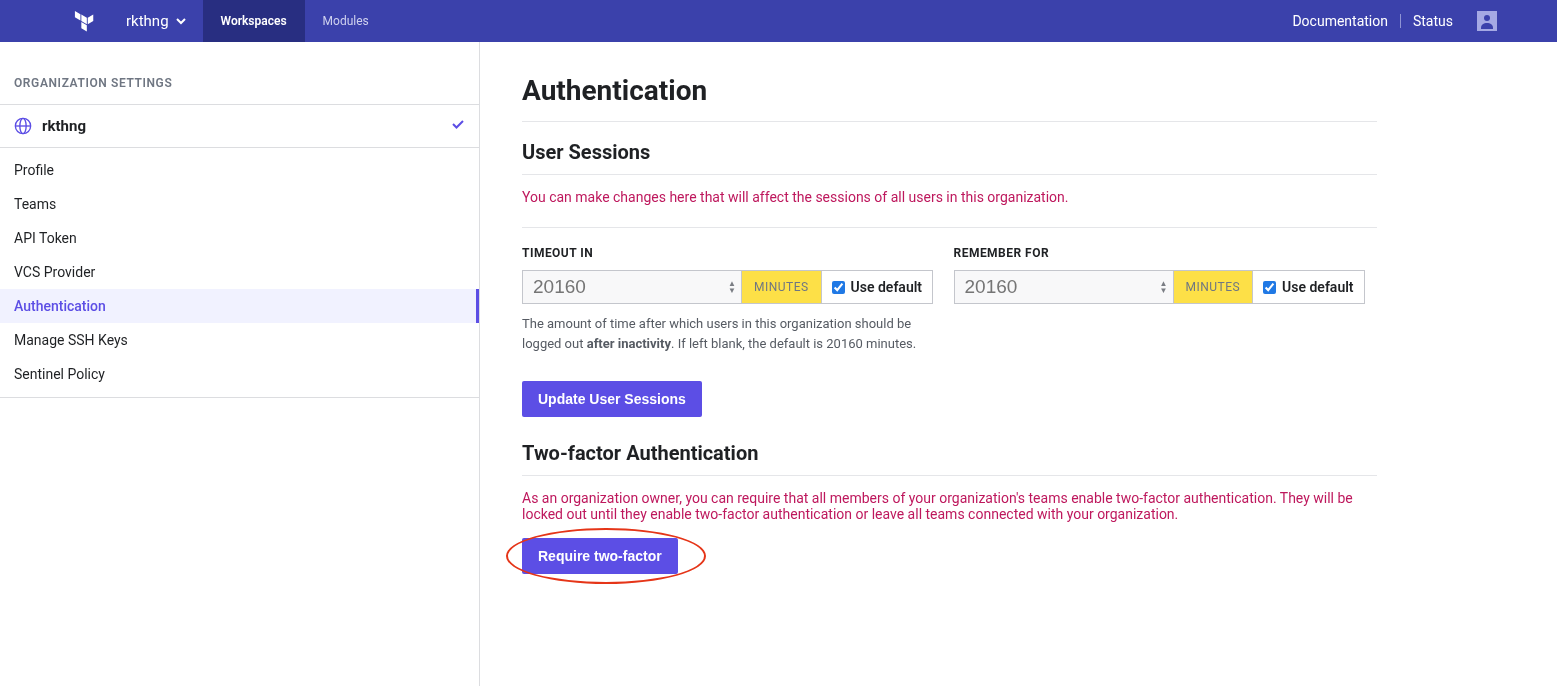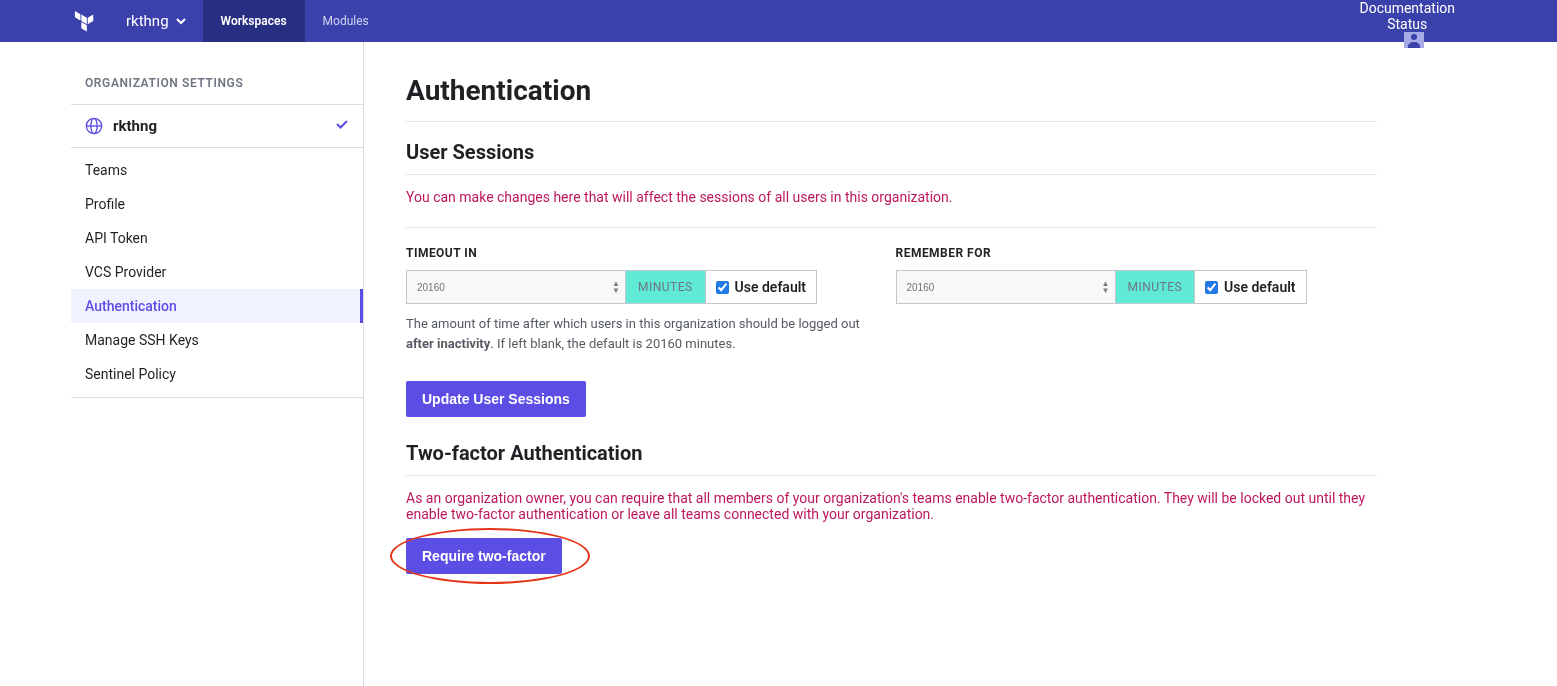--- a/index.html
+++ b/index.html
@@ -5,27 +5,27 @@
 * { box-sizing: border-box; margin: 0; padding: 0; }
 body { font-family: -apple-system, BlinkMacSystemFont, "Segoe UI", Roboto, Helvetica, Arial, sans-serif; font-size: 14px; color: #1f2124; background: #fff; }
 
 .topbar { background: #3b41ab; height: 42px; display: flex; align-items: stretch; color: #fff; }
 .logo-box { background: #3b41ab; width: 50px; margin-left:60px; display:flex; align-items:center; justify-content:center; }
 .org-switcher { display:flex; align-items:center; padding: 0 16px; cursor:pointer; font-size: 15px; }
 .org-switcher svg { margin-left:6px; }
 .nav-item { display:flex; align-items:center; padding: 0 18px; font-size:12px; cursor:pointer; color: #cfd1ee;}
 .nav-item.active { background:#282e81; color:#fff; font-weight:600; }
 .topbar-spacer { flex:1; }
-.topbar-right { display:flex; align-items:center; padding-right: 92px; font-size:14px;flex-direction:column;}
+.topbar-right { display:flex; align-items:center; padding-right: 60px; font-size:14px;}
 .topbar-right a { color:#fff; text-decoration:none; padding:0 10px; cursor:pointer;}
 .topbar-right .divider { width:1px; height:14px; background:#8f94d4; margin:0 2px; }
 .avatar { width:20px; height:20px; background:#a5a9e4; margin-left:14px; display:flex; align-items:center; justify-content:center; }
 
 .page { display:flex; }
-.sidebar { width:364px; min-height: 644px; border-right:1px solid #dcdde0; padding-left:71px; padding-top:28px;}
+.sidebar { width:480px; min-height: 644px; border-right:1px solid #dcdde0; padding-top:28px;}
 .sidebar-inner { padding-right:0; }
 .sidebar-title { font-size:12px; letter-spacing: .05em; color:#6f7682; font-weight:600; padding: 6px 0 14px 14px; }
 .org-row { display:flex; align-items:center; padding:12px 14px; border-top:1px solid #dcdde0; border-bottom:1px solid #dcdde0; font-weight:700; font-size:15px;}
 .org-row .globe { margin-right:10px; display:flex; }
 .org-row .check { margin-left:auto; color:#5c4ee5; }
 .side-list { list-style:none; border-bottom:1px solid #dcdde0; padding-bottom:6px; }
 .side-list li { padding:0; }
 .side-list a { display:block; padding:9px 14px; color:#1f2124; text-decoration:none; font-size:14px; cursor:pointer;}
 .side-list li.active { background:#f1f2ff; border-right:3px solid #5c4ee5; }
 .side-list li.active a { color:#5c4ee5; font-weight:500; }
@@ -34,23 +34,23 @@
 .content { flex:1; padding: 32px 180px 40px 42px; }
 h1 { font-size:28px; font-weight:700; padding-bottom:14px; border-bottom:1px solid #e5e6e9; margin-bottom:18px; }
 h2 { font-size:20px; font-weight:700; padding-bottom:10px; border-bottom:1px solid #e5e6e9; margin-bottom:14px; }
 .sub-desc { color:#be185d; font-size:14px; border-bottom:1px solid #e5e6e9; padding-bottom:22px; margin-bottom:18px;}
 .sub-desc.noborder { border-bottom:none; padding-bottom:0; margin-bottom:16px;}
 .form-row { display:flex; gap:8px; margin-bottom:28px; }
 .col { flex:1; }
 .field-label { font-size:12px; font-weight:700; letter-spacing:.04em; margin-bottom:10px; }
 .input-group { display:flex; align-items:stretch; margin-bottom:10px;}
 .num-input { flex:0 0 220px; position:relative; }
-.num-input input { width:100%; height:34px; border:1px solid #c4c6cc; background:#f8f8f9; color:#4d7c0f; padding:0 24px 0 10px; font-size:10px;}
+.num-input input { width:100%; height:34px; border:1px solid #c4c6cc; background:#f8f8f9; color:#4d7c0f; padding:0 24px 0 10px; font-size:19px;}
 .spinner { position:absolute; right:6px; top:50%; transform:translateY(-50%); display:flex; flex-direction:column; color:#7a7d84; font-size:8px; line-height:7px;}
-.unit { display:flex; align-items:center; padding:0 12px; background:#5eead4; border:1px solid #c4c6cc; border-left:none; font-size:12px; color:#6f7682; letter-spacing:.04em;}
+.unit { display:flex; align-items:center; padding:0 12px; background:#fde047; border:1px solid #c4c6cc; border-left:none; font-size:12px; color:#6f7682; letter-spacing:.04em;}
 .use-default { display:flex; align-items:center; padding:0 10px; background:#fff; border:1px solid #c4c6cc; border-left:none; font-size:14px; font-weight:600;}
 .use-default input { margin-right:6px; accent-color:#2079e5; }
 .help { font-size:13px; color:#565b63; line-height:1.5; }
 .btn { display:inline-block; background:#5c4ee5; color:#fff; font-weight:700; font-size:14px; border:none; padding:10px 16px; border-radius:2px; cursor:pointer;}
 .section2 { margin-top:24px; }
 .highlight-ellipse { position:relative; display:inline-block;}
 .highlight-ellipse::before { content:''; position:absolute; border:2px solid #e53518; border-radius:50%; left:-16px; right:-28px; top:-10px; bottom:-10px; pointer-events:none;}
 .btn-wrap { margin-top:6px;}
 </style>
 </head>
@@ -102,24 +102,24 @@
         </span>
         <span>rkthng</span>
         <span class="check">
           <svg width="14" height="14" viewBox="0 0 14 14" fill="none" stroke="#5c4ee5" stroke-width="2">
               <path d="M2 7l3.5 3.5L12 4"></path>
             </svg>
         </span>
       </div>
       <ul class="side-list">
         <li>
-            <a>Teams</a>
+            <a>Profile</a>
           </li>
         <li>
-            <a>Profile</a>
+            <a>Teams</a>
           </li>
         <li>
             <a>API Token</a>
           </li>
         <li>
             <a>VCS Provider</a>
           </li>
         <li class="active">
             <a>Authentication</a>
           </li>

